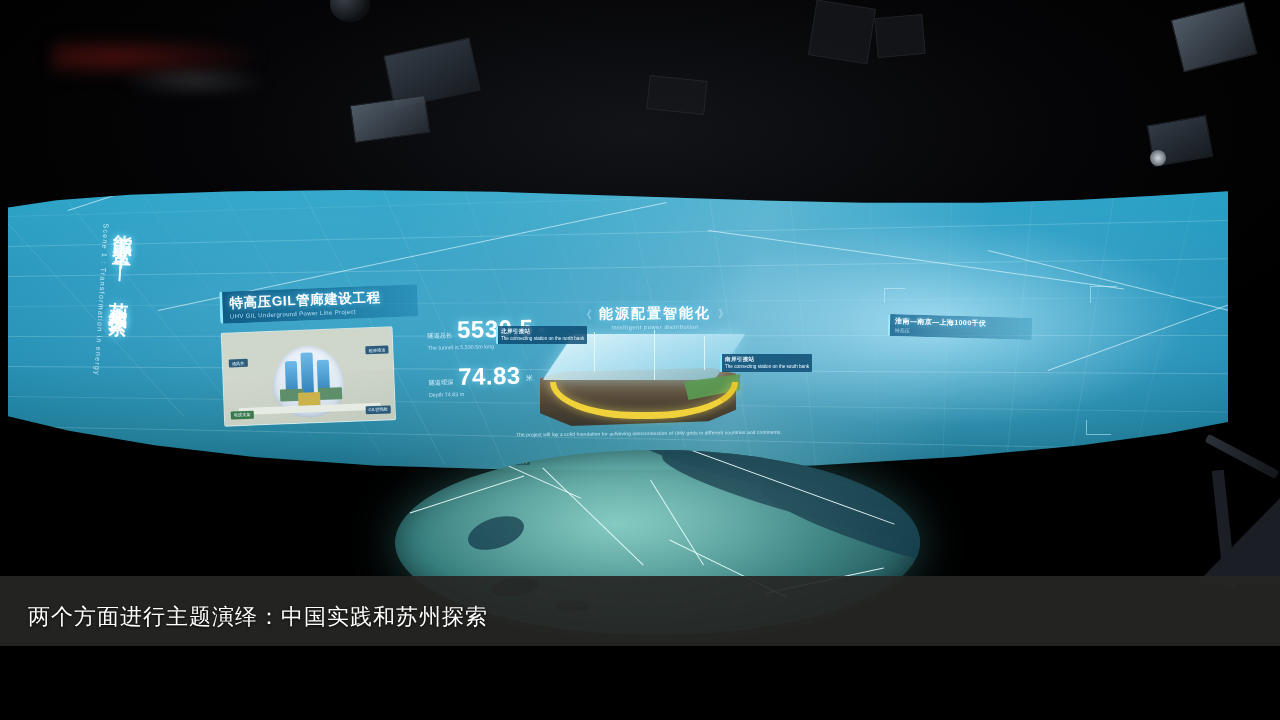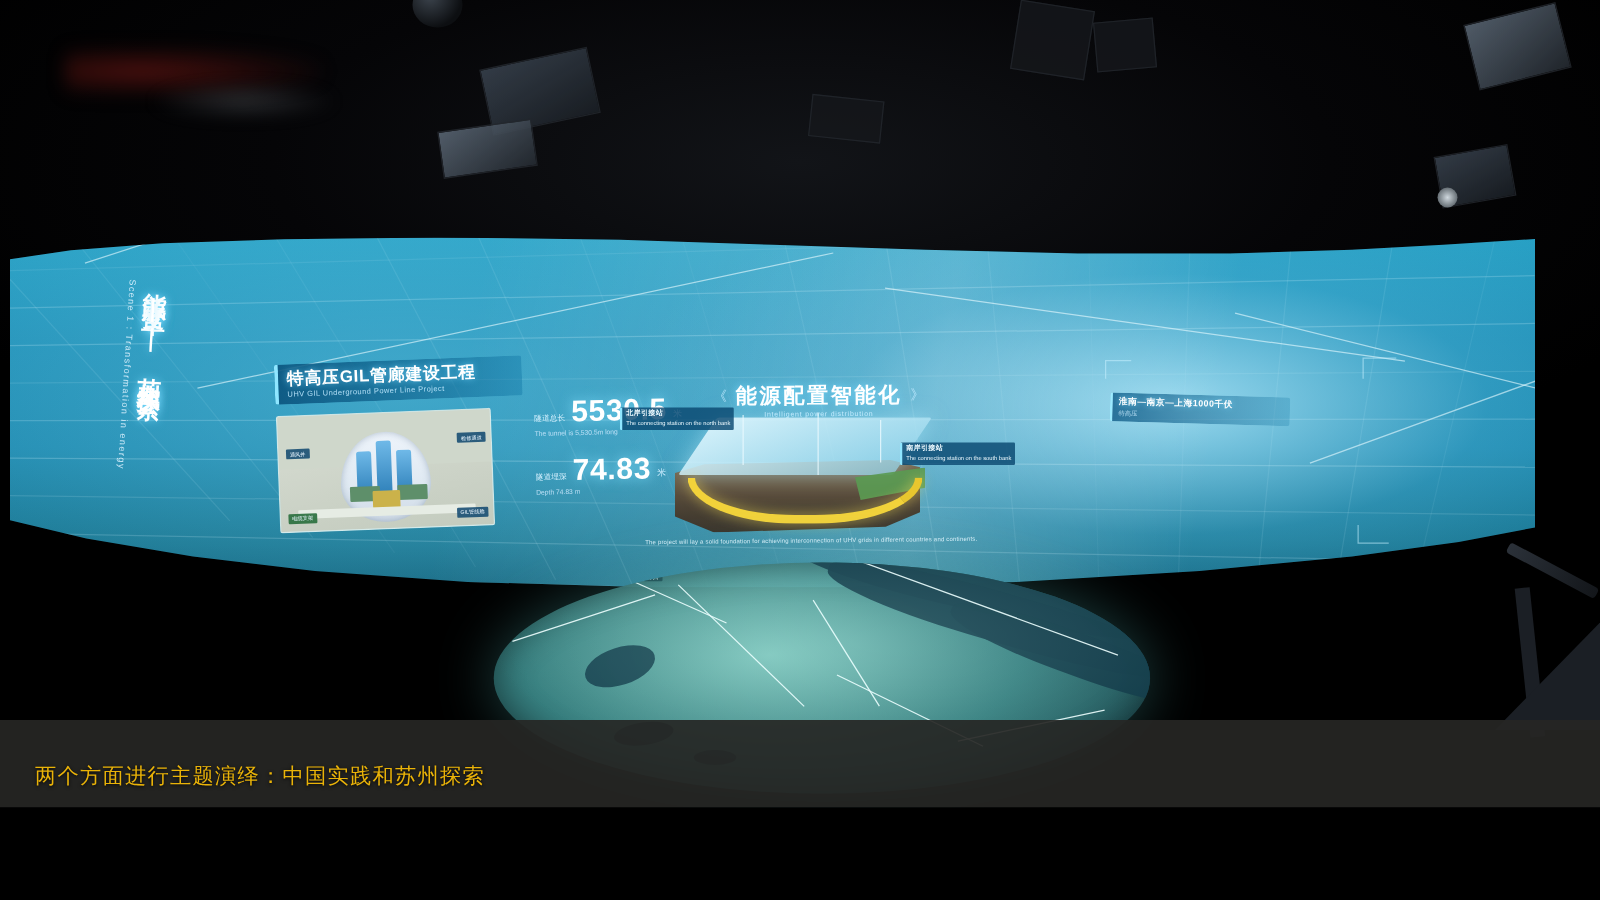--- a/index.html
+++ b/index.html
@@ -95,21 +95,21 @@
   .st-lab{font-size:6.2px;line-height:1.25;color:#d6f1ff;padding-bottom:3px;white-space:nowrap;}
   .st-num{font-size:24px;font-weight:700;color:#ffffff;letter-spacing:.5px;line-height:.95;
           text-shadow:0 0 10px rgba(130,225,255,.95);}
   .st-unit{font-size:7px;color:#cdeeff;padding-bottom:4px;}
   .st-sub{font-size:5.4px;color:#cfeaff;opacity:.85;margin-top:-1px;white-space:nowrap;}
 
   
   .ctitle{left:565px;top:305px;width:180px;text-align:center;transform:rotate(-.4deg);}
   .ct-row{display:flex;align-items:center;justify-content:center;gap:7px;}
   .chev{font-size:11px;color:#bfeaff;opacity:.9;}
-  .ct-cn{font-size:17px;font-weight:700;color:#fff;letter-spacing:2px;
+  .ct-cn{font-size:14px;font-weight:700;color:#fff;letter-spacing:2px;
          text-shadow:0 0 8px rgba(120,220,255,.95);white-space:nowrap;}
   .ct-en{font-size:5.6px;color:#c8ecff;letter-spacing:.6px;margin-top:1px;}
 
   
   .tunnel{left:534px;top:330px;width:220px;height:110px;}
   .tb{position:absolute;}
   .tb-top{left:24px;top:4px;width:172px;height:46px;
           background:linear-gradient(150deg,rgba(226,248,255,.92),rgba(150,216,238,.75));
           transform:skewX(-34deg) ;border-radius:2px;
           box-shadow:0 0 14px rgba(180,240,255,.5);}
@@ -157,21 +157,21 @@
   .fl-lab{position:absolute;left:120px;top:8px;font-size:4.4px;color:#eafdff;
           background:rgba(10,50,60,.5);padding:1px 3px;border-radius:1px;}
 
   
   .stand{position:absolute;background:#1b1f25;}
   .rail{position:absolute;background:linear-gradient(90deg,#2b3139,#13161a);border-radius:3px;}
 
   
   .subbar{position:absolute;left:0;bottom:74px;width:1280px;height:70px;
           background:rgba(38,38,36,.92);}
-  .subtext{position:absolute;left:28px;bottom:88px;font-size:17px;color:#eab308;
+  .subtext{position:absolute;left:28px;bottom:88px;font-size:22px;color:#ffffff;
            letter-spacing:1px;text-shadow:0 1px 3px rgba(0,0,0,.9);text-align:right;}
   .blackbar{position:absolute;left:0;bottom:0;width:1280px;height:74px;background:#000;}
 </style>
 </head>
 <body>
 
 <div id="stage">
 
   <div class="room"></div>
 

